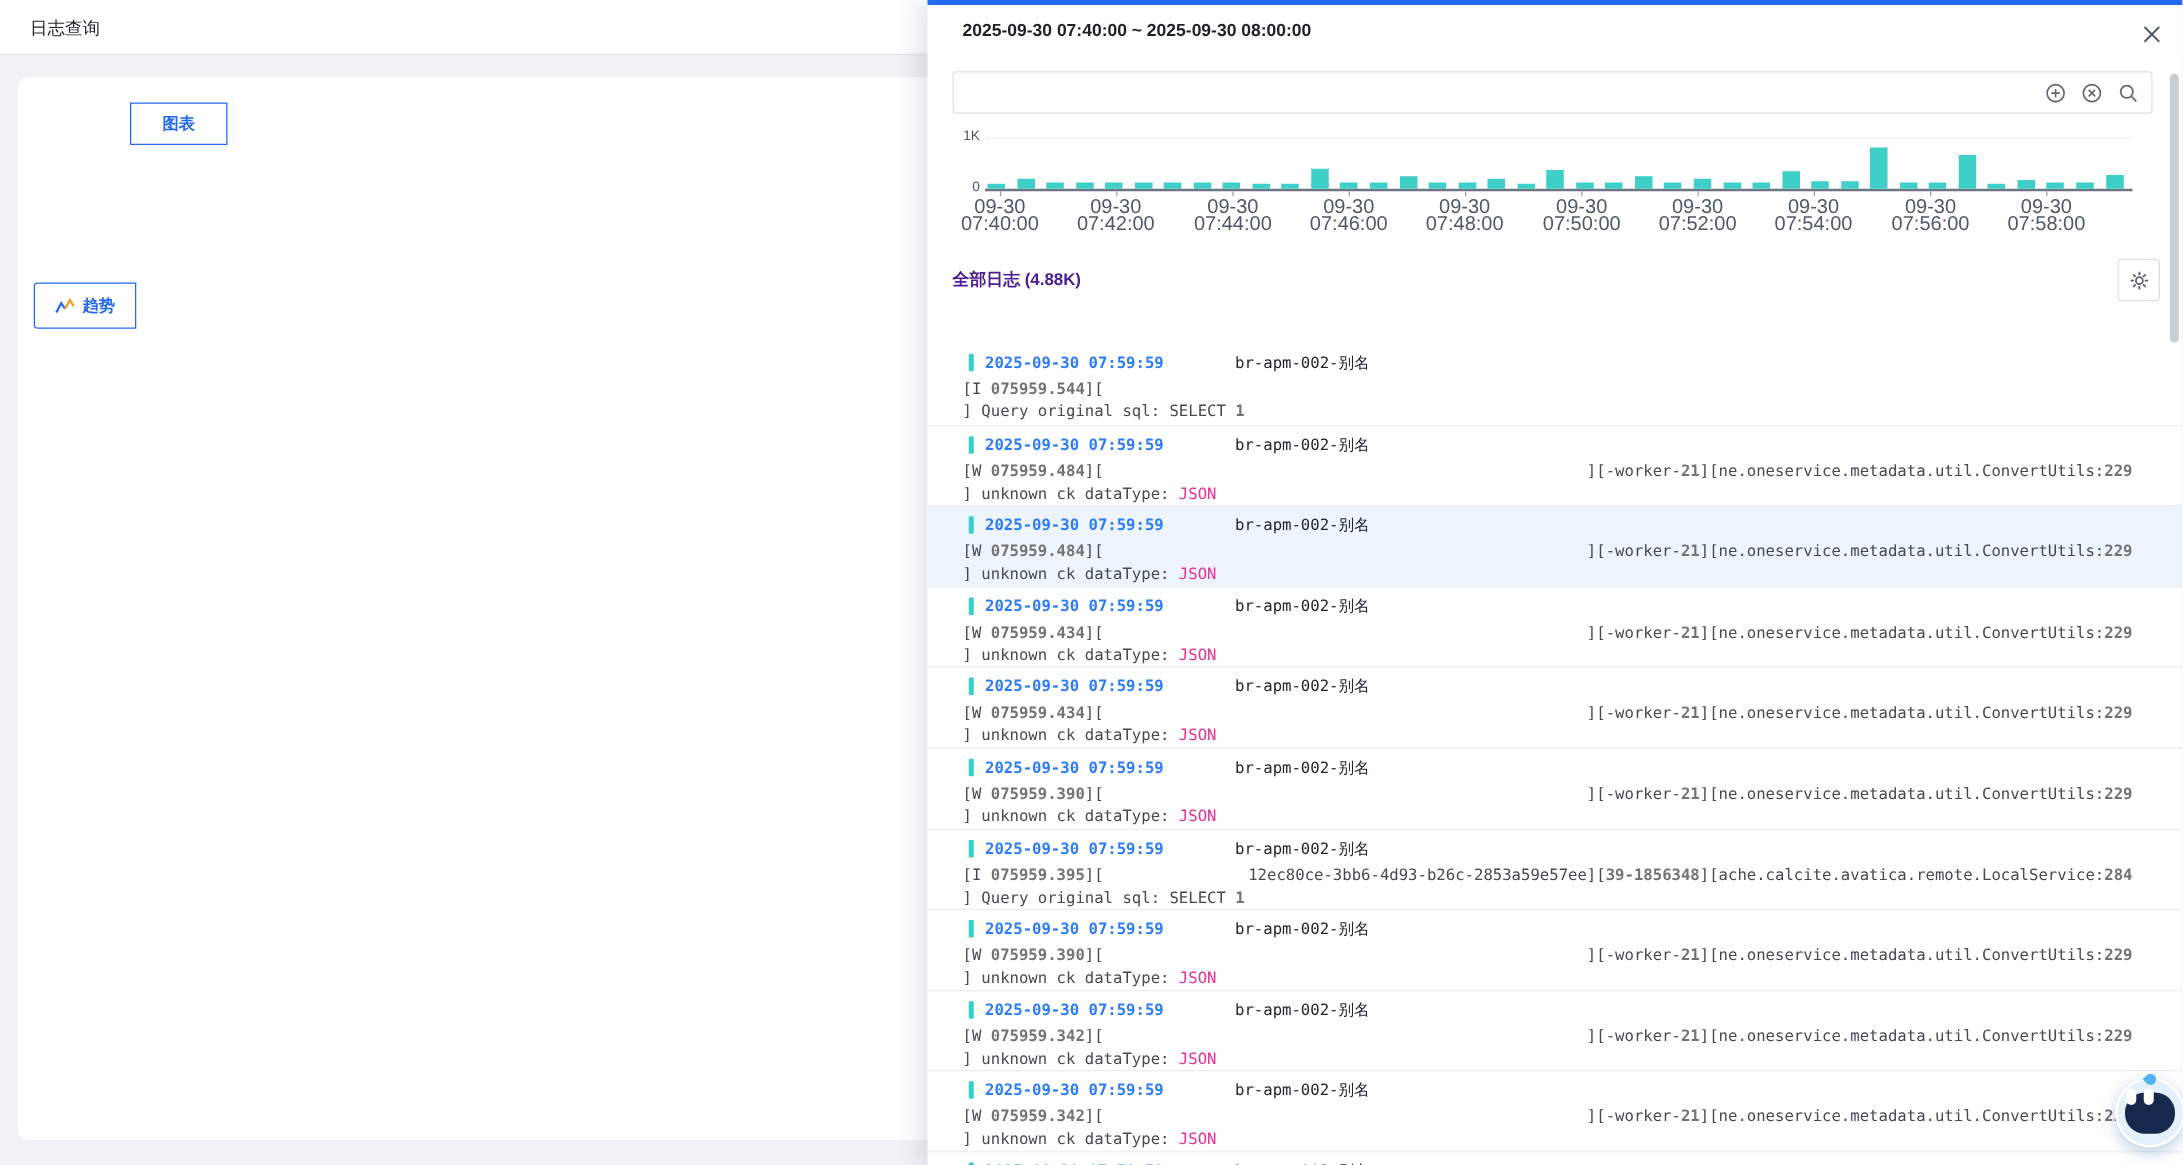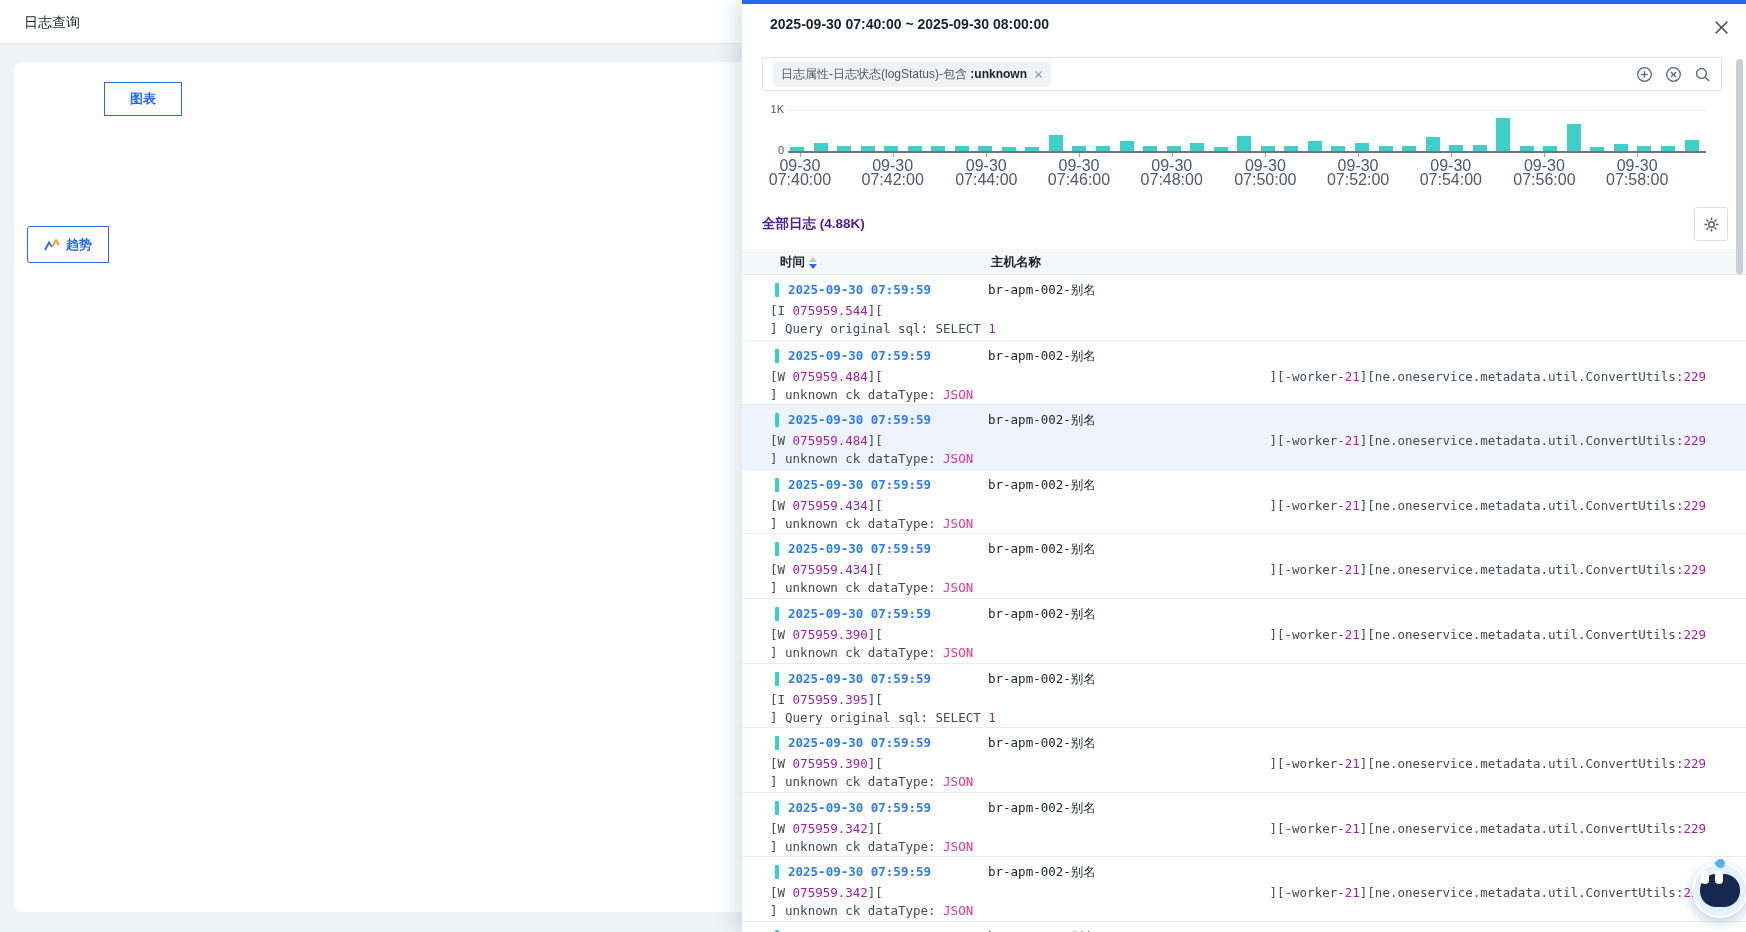--- a/index.html
+++ b/index.html
@@ -79,21 +79,21 @@
   .log-rows { position:absolute; left:0; top:271px; width:1004px; height:661px; overflow:hidden; font-family:"DejaVu Sans Mono","Liberation Mono",monospace; font-size:12.5px; }
   .log-row { position:relative; height:64.6px; border-top:1px solid #e9ecf1; cursor:pointer; }
   .log-row:first-child { border-top:none; }
   .log-row.hl { background:#edf4fd; }
   .lr-marker { position:absolute; left:33px; top:8px; width:4px; height:14px; background:#36cfc9; border-radius:1px; }
   .lr-time { position:absolute; left:46px; top:7px; color:#2b7cf6; font-weight:bold; }
   .lr-host { position:absolute; left:246px; top:7px; color:#21252e; }
   .lr-l2l { position:absolute; left:28px; top:28px; color:#434a54; white-space:nowrap; }
   .lr-l2r { position:absolute; right:40px; top:28px; color:#434a54; white-space:nowrap; }
   .lr-l3 { position:absolute; left:28px; top:46px; color:#434a54; white-space:nowrap; }
-  .seg-v { color:#a21caf; }
+  .seg-v { color:#737373;font-weight:bold; }
   .seg-m { color:#eb2f96; }
 
   .scroll-thumb { position:absolute; left:994px; top:55px; width:7px; height:215px; background:#c9ced6; border-radius:4px; cursor:pointer; }
 
   
   .robot { position:absolute; left:950px; top:858px; width:56px; height:56px; border-radius:50%; background:#e4f1fc; box-shadow:0 4px 12px rgba(30,90,170,.3), inset 0 0 0 2px #fff; cursor:pointer; }
   .robot .ant { position:absolute; left:24px; top:-3px; width:9px; height:9px; background:#53b1f0; border-radius:50% 50% 50% 0; transform:rotate(45deg); }
   .robot .face { position:absolute; left:8px; top:12px; width:40px; height:33px; background:#16284e; border-radius:16px; }
   .robot .eye { position:absolute; top:9px; width:8px; height:13px; background:#fff; border-radius:4px; }
   .robot .eye.l { left:9px; } .robot .eye.r { left:23px; }
@@ -391,27 +391,20 @@
   <div class="drawer">
     <div class="drawer-title">2025-09-30 07:40:00 ~ 2025-09-30 08:00:00</div>
     <div class="close-btn">
       <svg width="15" height="15" viewBox="0 0 14 14">
           <line x1="1.5" y1="1.5" x2="12.5" y2="12.5" stroke="#4e5969" stroke-width="1.4"></line>
           <line x1="12.5" y1="1.5" x2="1.5" y2="12.5" stroke="#4e5969" stroke-width="1.4"></line>
         </svg>
     </div>
 
     <div class="filter-box">
-      <div class="filter-tag">
-        <span><span>日志属性-日志状态(logStatus)-包含 </span><b>:unknown</b></span>
-        <svg width="9" height="9" viewBox="0 0 10 10">
-            <line x1="1.5" y1="1.5" x2="8.5" y2="8.5" stroke="#8a919f" stroke-width="1.3"></line>
-            <line x1="8.5" y1="1.5" x2="1.5" y2="8.5" stroke="#8a919f" stroke-width="1.3"></line>
-          </svg>
-      </div>
       <div class="filter-icons">
         <span class="fi">
             <svg width="17" height="17" viewBox="0 0 16 16">
               <circle cx="8" cy="8" r="6.4" fill="none" stroke="#5f6672" stroke-width="1.2"></circle>
               <line x1="8" y1="4.8" x2="8" y2="11.2" stroke="#5f6672" stroke-width="1.2"></line>
               <line x1="4.8" y1="8" x2="11.2" y2="8" stroke="#5f6672" stroke-width="1.2"></line>
             </svg>
           </span>
         <span class="fi">
             <svg width="17" height="17" viewBox="0 0 16 16">
@@ -505,30 +498,20 @@
           <line x1="8" y1="12" x2="8" y2="14.6"></line>
             <line x1="5.2" y1="10.8" x2="3.3" y2="12.7"></line>
           <line x1="4" y1="8" x2="1.4" y2="8"></line>
             <line x1="5.2" y1="5.2" x2="3.3" y2="3.3"></line>
           <line x1="8" y1="4" x2="8" y2="1.4"></line>
             <line x1="10.8" y1="5.2" x2="12.7" y2="3.3"></line>
         </g>
       </svg>
     </div>
 
-    <div class="tbl-header">
-      <div class="th-time">
-        <span>时间</span>
-        <span class="sort">
-            <span class="car-up"></span>
-            <span class="car-dn"></span>
-          </span>
-      </div>
-      <div class="th-host">主机名称</div>
-    </div>
 
     <div class="log-rows" id="rows-mount">
         <div class="log-row">
           <span class="lr-marker"></span>
           <span class="lr-time">2025-09-30 07:59:59</span>
           <span class="lr-host">br-apm-002-别名</span>
           <span class="lr-l2l"><span class="seg-d">[I </span><span class="seg-v">075959.544</span><span class="seg-d">][</span></span>
           <span class="lr-l3"><span class="seg-d">] Query original sql: SELECT </span><span class="seg-v">1</span></span>
         </div>
         <div class="log-row">
@@ -569,20 +552,21 @@
           <span class="lr-host">br-apm-002-别名</span>
           <span class="lr-l2l"><span class="seg-d">[W </span><span class="seg-v">075959.390</span><span class="seg-d">][</span></span>
           <span class="lr-l2r"><span class="seg-d">][-worker-</span><span class="seg-v">21</span><span class="seg-d">][ne.oneservice.metadata.util.ConvertUtils:</span><span class="seg-v">229</span></span>
           <span class="lr-l3"><span class="seg-d">] unknown ck dataType: </span><span class="seg-m">JSON</span></span>
         </div>
         <div class="log-row">
           <span class="lr-marker"></span>
           <span class="lr-time">2025-09-30 07:59:59</span>
           <span class="lr-host">br-apm-002-别名</span>
           <span class="lr-l2l"><span class="seg-d">[I </span><span class="seg-v">075959.395</span><span class="seg-d">][</span></span>
+          <span class="lr-l2r"><span class="seg-d">12ec80ce-3bb6-4d93-b26c-2853a59e57ee][</span><span class="seg-v">39-1856348</span><span class="seg-d">][ache.calcite.avatica.remote.LocalService:</span><span class="seg-v">284</span></span>
           <span class="lr-l3"><span class="seg-d">] Query original sql: SELECT </span><span class="seg-v">1</span></span>
         </div>
         <div class="log-row">
           <span class="lr-marker"></span>
           <span class="lr-time">2025-09-30 07:59:59</span>
           <span class="lr-host">br-apm-002-别名</span>
           <span class="lr-l2l"><span class="seg-d">[W </span><span class="seg-v">075959.390</span><span class="seg-d">][</span></span>
           <span class="lr-l2r"><span class="seg-d">][-worker-</span><span class="seg-v">21</span><span class="seg-d">][ne.oneservice.metadata.util.ConvertUtils:</span><span class="seg-v">229</span></span>
           <span class="lr-l3"><span class="seg-d">] unknown ck dataType: </span><span class="seg-m">JSON</span></span>
         </div>

